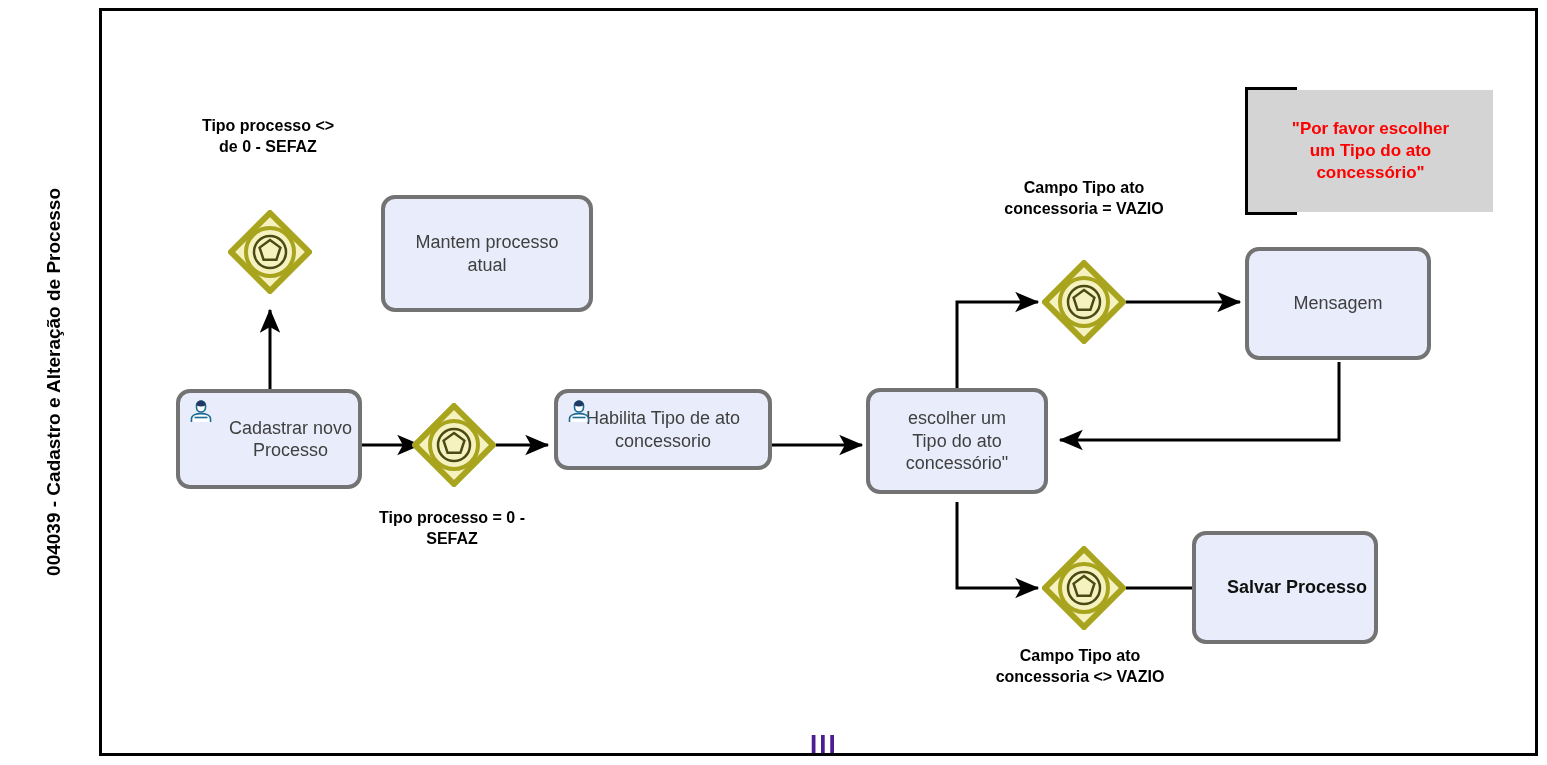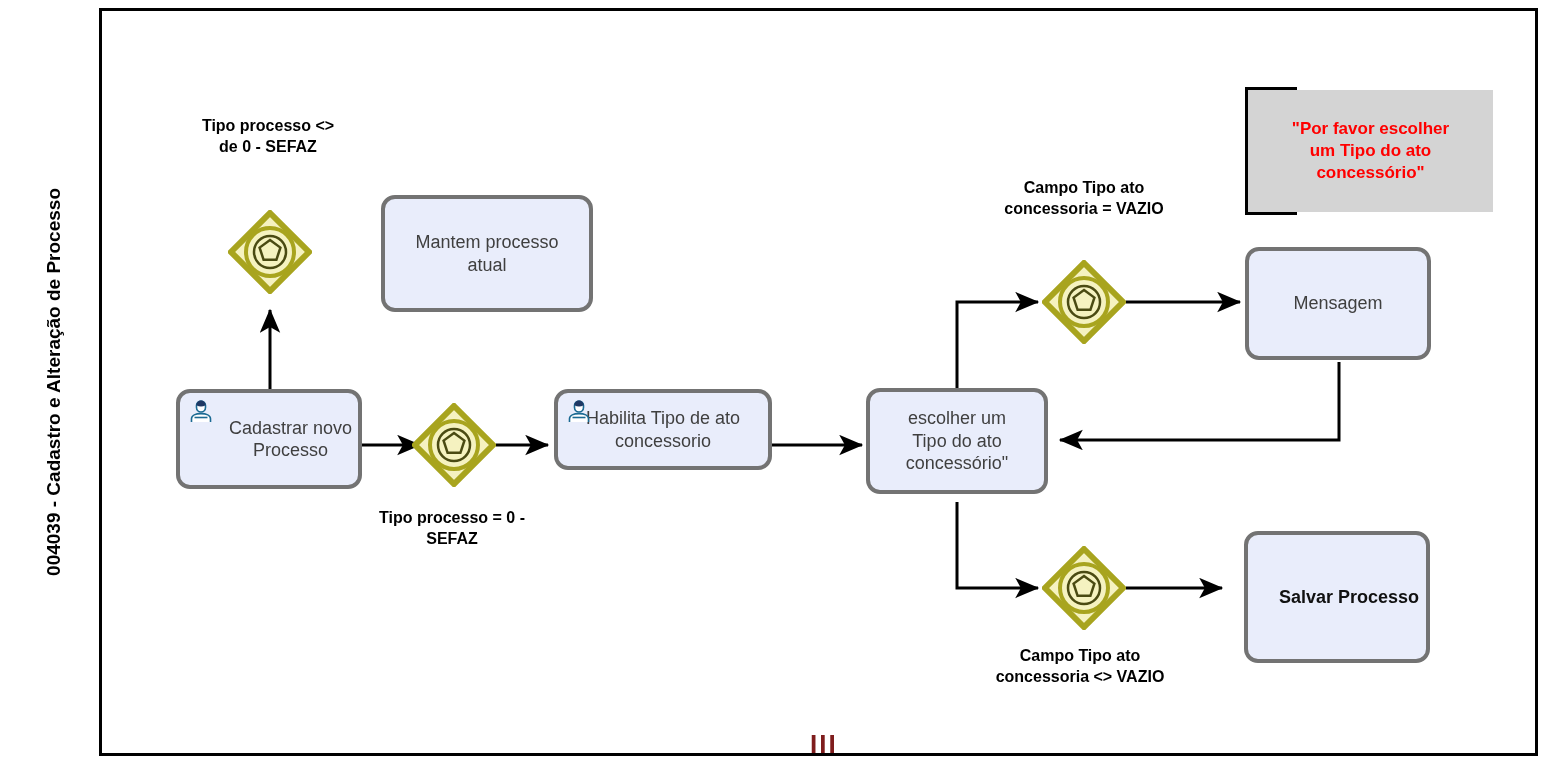--- a/index.html
+++ b/index.html
@@ -140,21 +140,21 @@
     line-height: 1.3;
     white-space: pre-line;
     padding: 0 10px;
   }
 
   
   .parallel-marker {
     position: absolute;
     font-size: 26px;
     font-weight: bold;
-    color: #7f1d1d;
+    color: #4c1d95;
     letter-spacing: 2px;
     line-height: 1;
   }
 </style>
 </head>
 <body>
 
 <div id="canvas">
 
   <div class="pool-frame"></div>
@@ -259,21 +259,21 @@
   <div class="task" style="left:866px; top:388px; width:182px; height:106px;">
     <span class="task-label">escolher um
 Tipo do ato
 concessório"</span>
   </div>
 
   <div class="task" style="left:1245px; top:247px; width:186px; height:113px;">
     <span class="task-label">Mensagem</span>
   </div>
 
-  <div class="task" style="left:1244px; top:531px; width:186px; height:132px;padding-left:24px;">
+  <div class="task" style="left:1192px; top:531px; width:186px; height:113px;padding-left:24px;">
     <span class="task-label bold-black">Salvar Processo</span>
   </div>
 
   <div class="cond-label" style="left:148px; top:108px; width:240px;margin-top:8px;">Tipo processo &lt;&gt;
 de 0 - SEFAZ</div>
 
   <div class="cond-label" style="left:333px; top:508px; width:238px;">Tipo processo  = 0 -
 SEFAZ</div>
 
   <div class="cond-label" style="left:960px; top:178px; width:248px;">Campo Tipo ato

